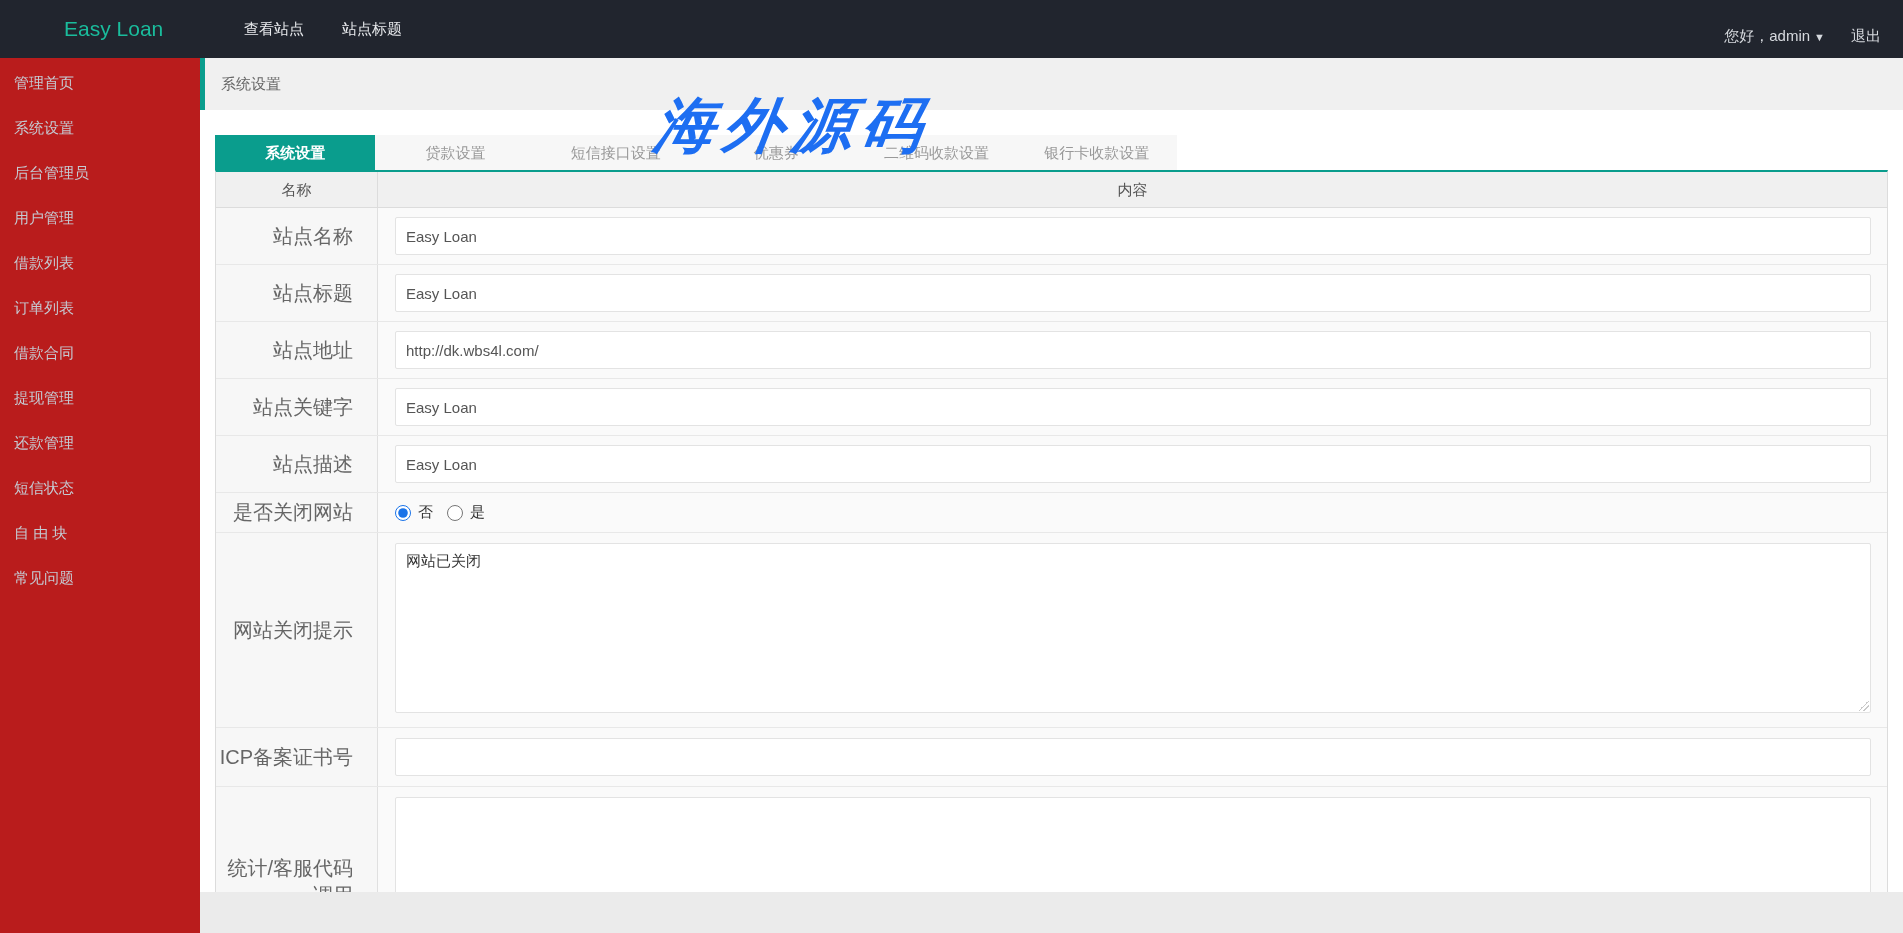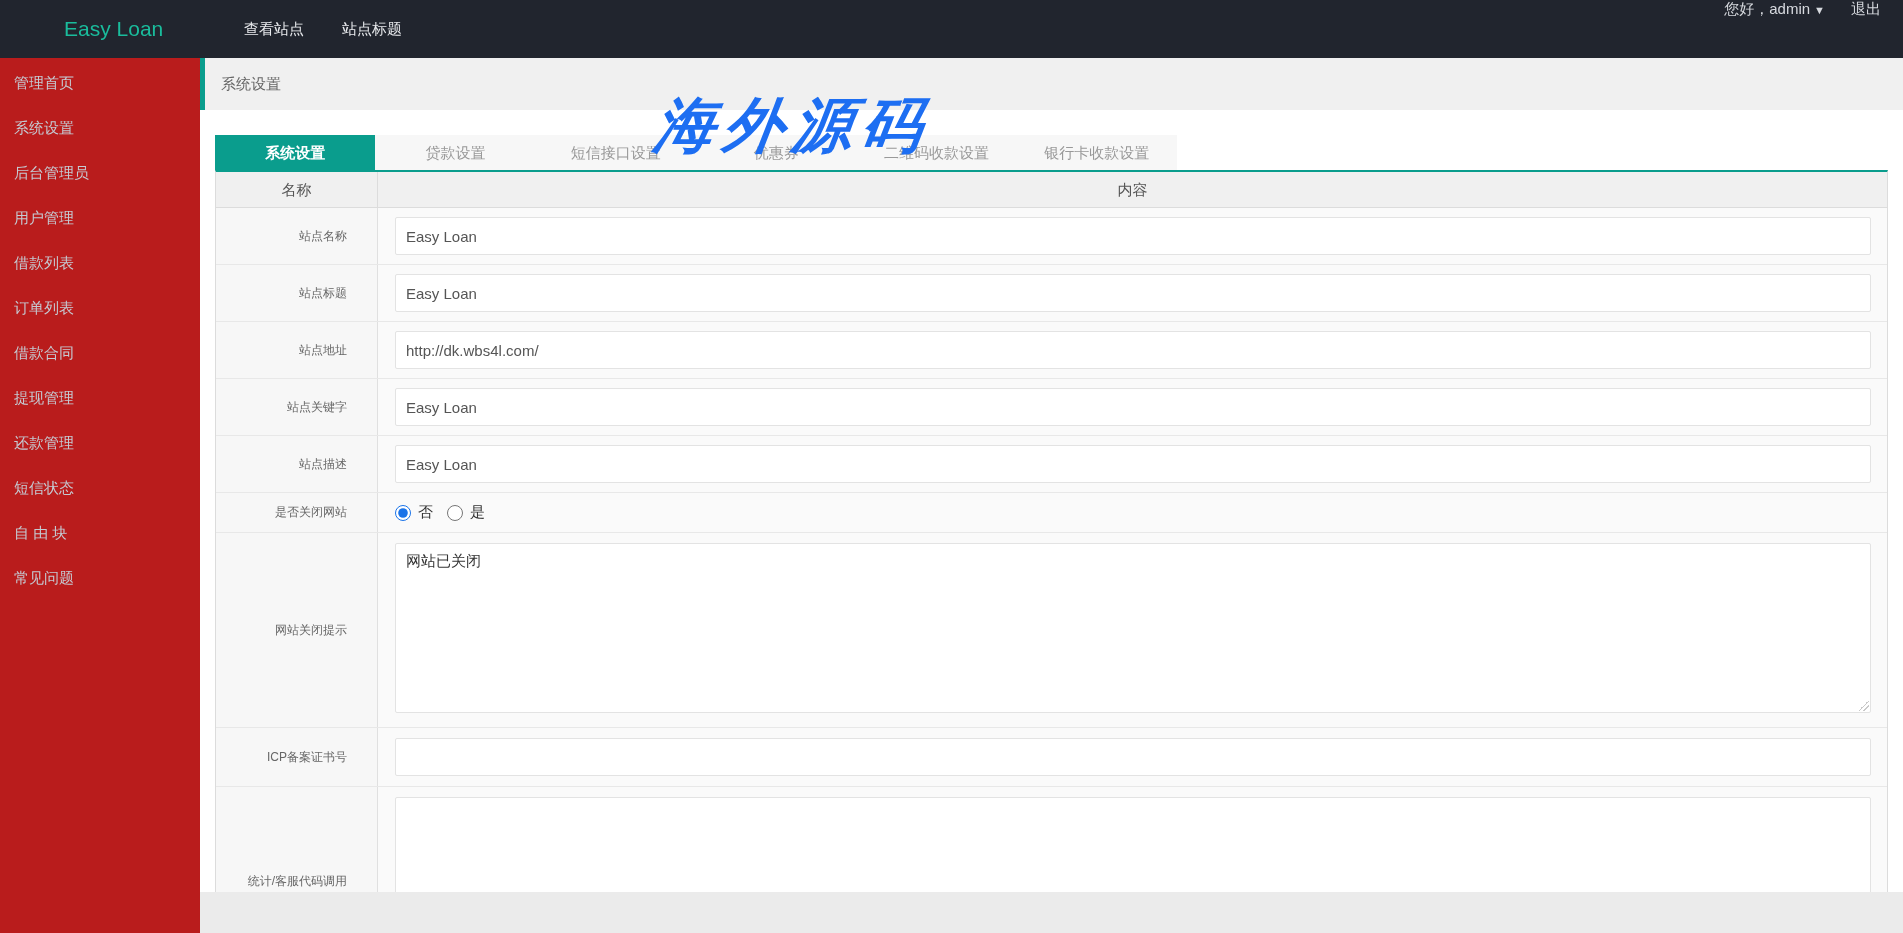--- a/index.html
+++ b/index.html
@@ -7,21 +7,21 @@
     font-family:"Liberation Sans","DejaVu Sans",sans-serif; background:#fff; }
   .app { position:relative; width:1903px; height:933px; overflow:hidden; }
 
   
   .topbar { position:absolute; top:0; left:0; width:1903px; height:58px;
     background:#21252e; z-index:20; }
   .logo { position:absolute; left:64px; top:0; height:58px; line-height:58px;
     color:#1abc9c; font-size:21px; }
   .topmenu { position:absolute; left:244px; top:0; height:58px; display:flex; gap:38px; }
   .topmenu-item { height:58px; line-height:58px; color:#e8eaed; font-size:15px; cursor:pointer; }
-  .topright { position:absolute; right:22px; top:0; height:72px; display:flex; gap:26px; }
+  .topright { position:absolute; right:22px; top:0; height:72px; display:flex; gap:26px; align-items:center; }
   .user { color:#d6d9de; font-size:15px; cursor:pointer; }
   .user .caret { font-size:11px; color:#d6d9de; margin-left:4px; }
   .logout { color:#d6d9de; font-size:15px; cursor:pointer; }
 
   
   .sidebar { position:absolute; top:58px; left:0; width:200px; height:875px;
     background:#b91c1c; z-index:10; }
   .sidebar ul { list-style:none; padding-top:2px; }
   .sidebar li { height:45px; line-height:45px; padding-left:14px;
     color:#c5cad2; font-size:15px; cursor:pointer; }
@@ -45,21 +45,21 @@
   .card { position:absolute; top:112px; left:15px; width:1673px;
     border-top:2px solid #0a9d8d; background:#fff;
     border-left:1px solid #dcdcdc; border-right:1px solid #dcdcdc; }
   .thead { display:flex; height:36px; background:#f0f0f0; border-bottom:1px solid #dcdcdc; }
   .th-name { width:162px; border-right:1px solid #dcdcdc; text-align:center;
     line-height:36px; color:#555; font-size:15px; }
   .th-content { flex:1; text-align:center; line-height:36px; color:#555; font-size:15px; }
   .row { display:flex; border-bottom:1px solid #e8e8e8; }
   .cell-label { width:162px; background:#f7f7f7; border-right:1px solid #e0e0e0;
     display:flex; align-items:center; justify-content:flex-end;
-    padding-right:30px; color:#666; font-size:12px; text-align:right; }
+    padding-right:24px; color:#666; font-size:20px; text-align:right; }
   .cell-content { flex:1; background:#fafafa; display:flex; align-items:center;
     padding:10px 16px 10px 17px; }
   .cell-content.top { align-items:flex-start; }
   .text-input { width:100%; height:38px; background:#fff; border:1px solid #e3e3e3;
     border-radius:2px; padding:0 10px; font-size:15px; color:#555;
     font-family:"Liberation Sans","DejaVu Sans",sans-serif; outline:none; }
   .area-wrap { position:relative; width:100%; }
   .text-area { width:100%; display:block; background:#fff; border:1px solid #e3e3e3;
     border-radius:2px; padding:8px 10px; font-size:15px; color:#333; resize:none;
     font-family:Liberation Mono, monospace; outline:none; }

